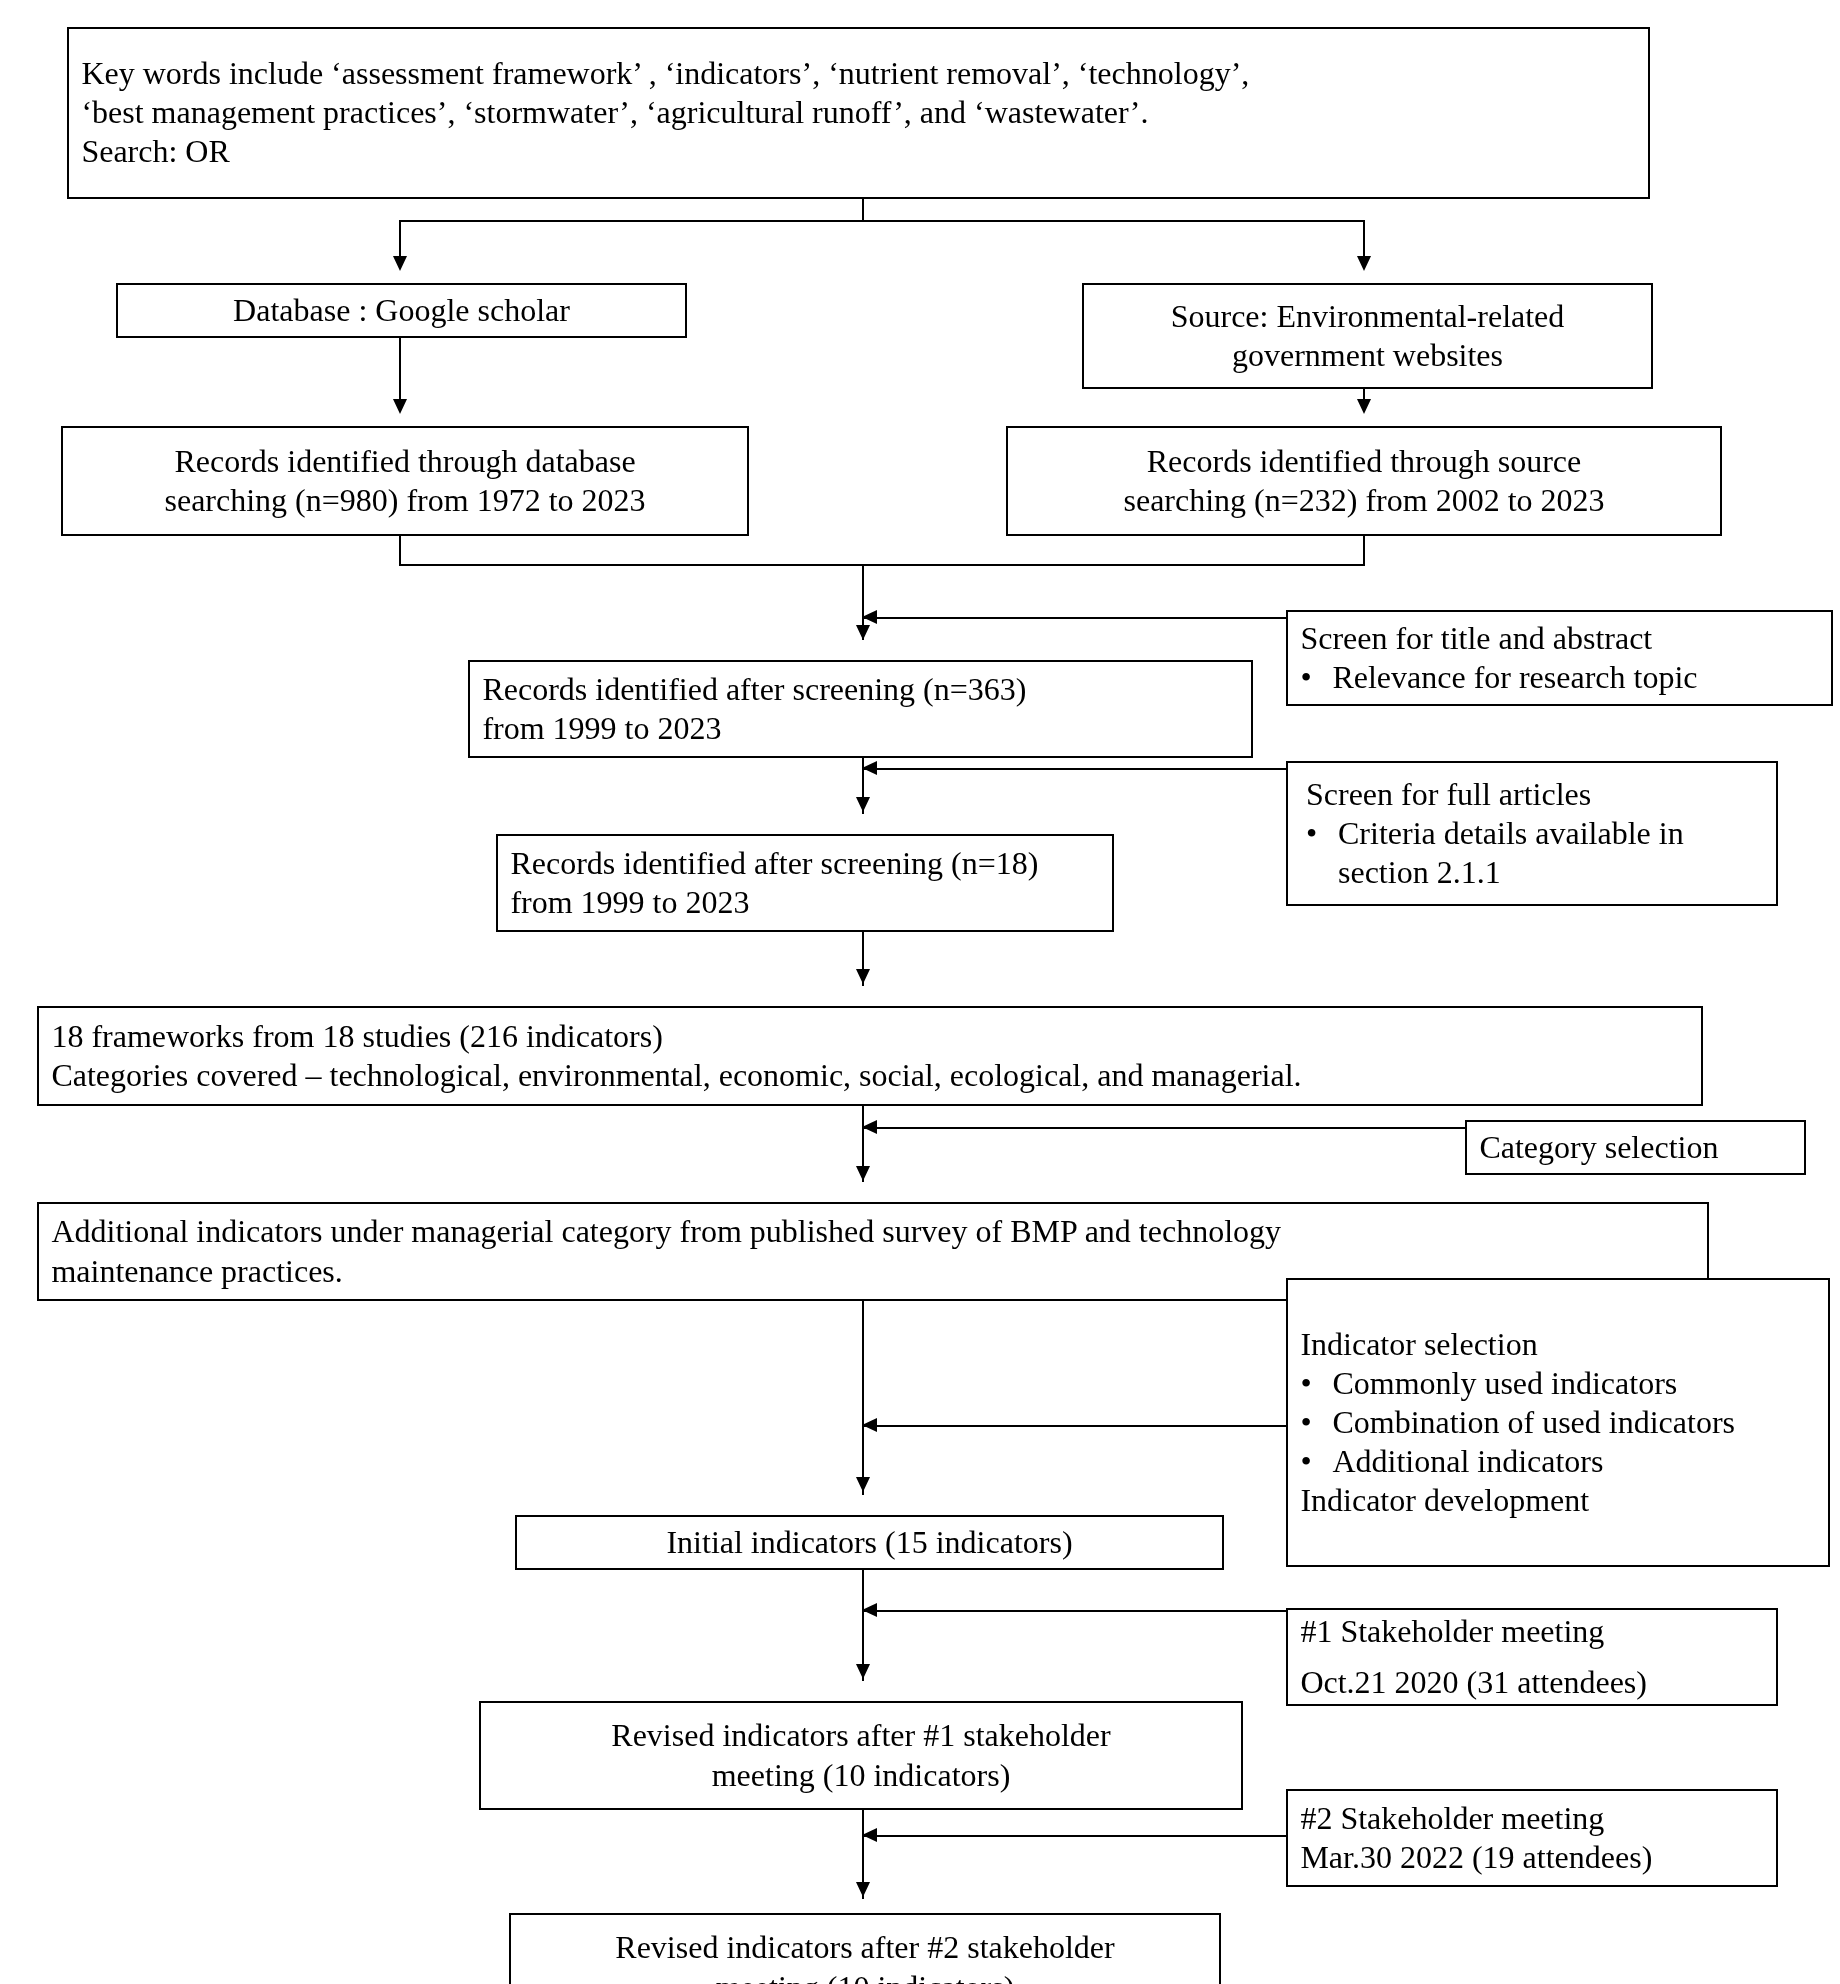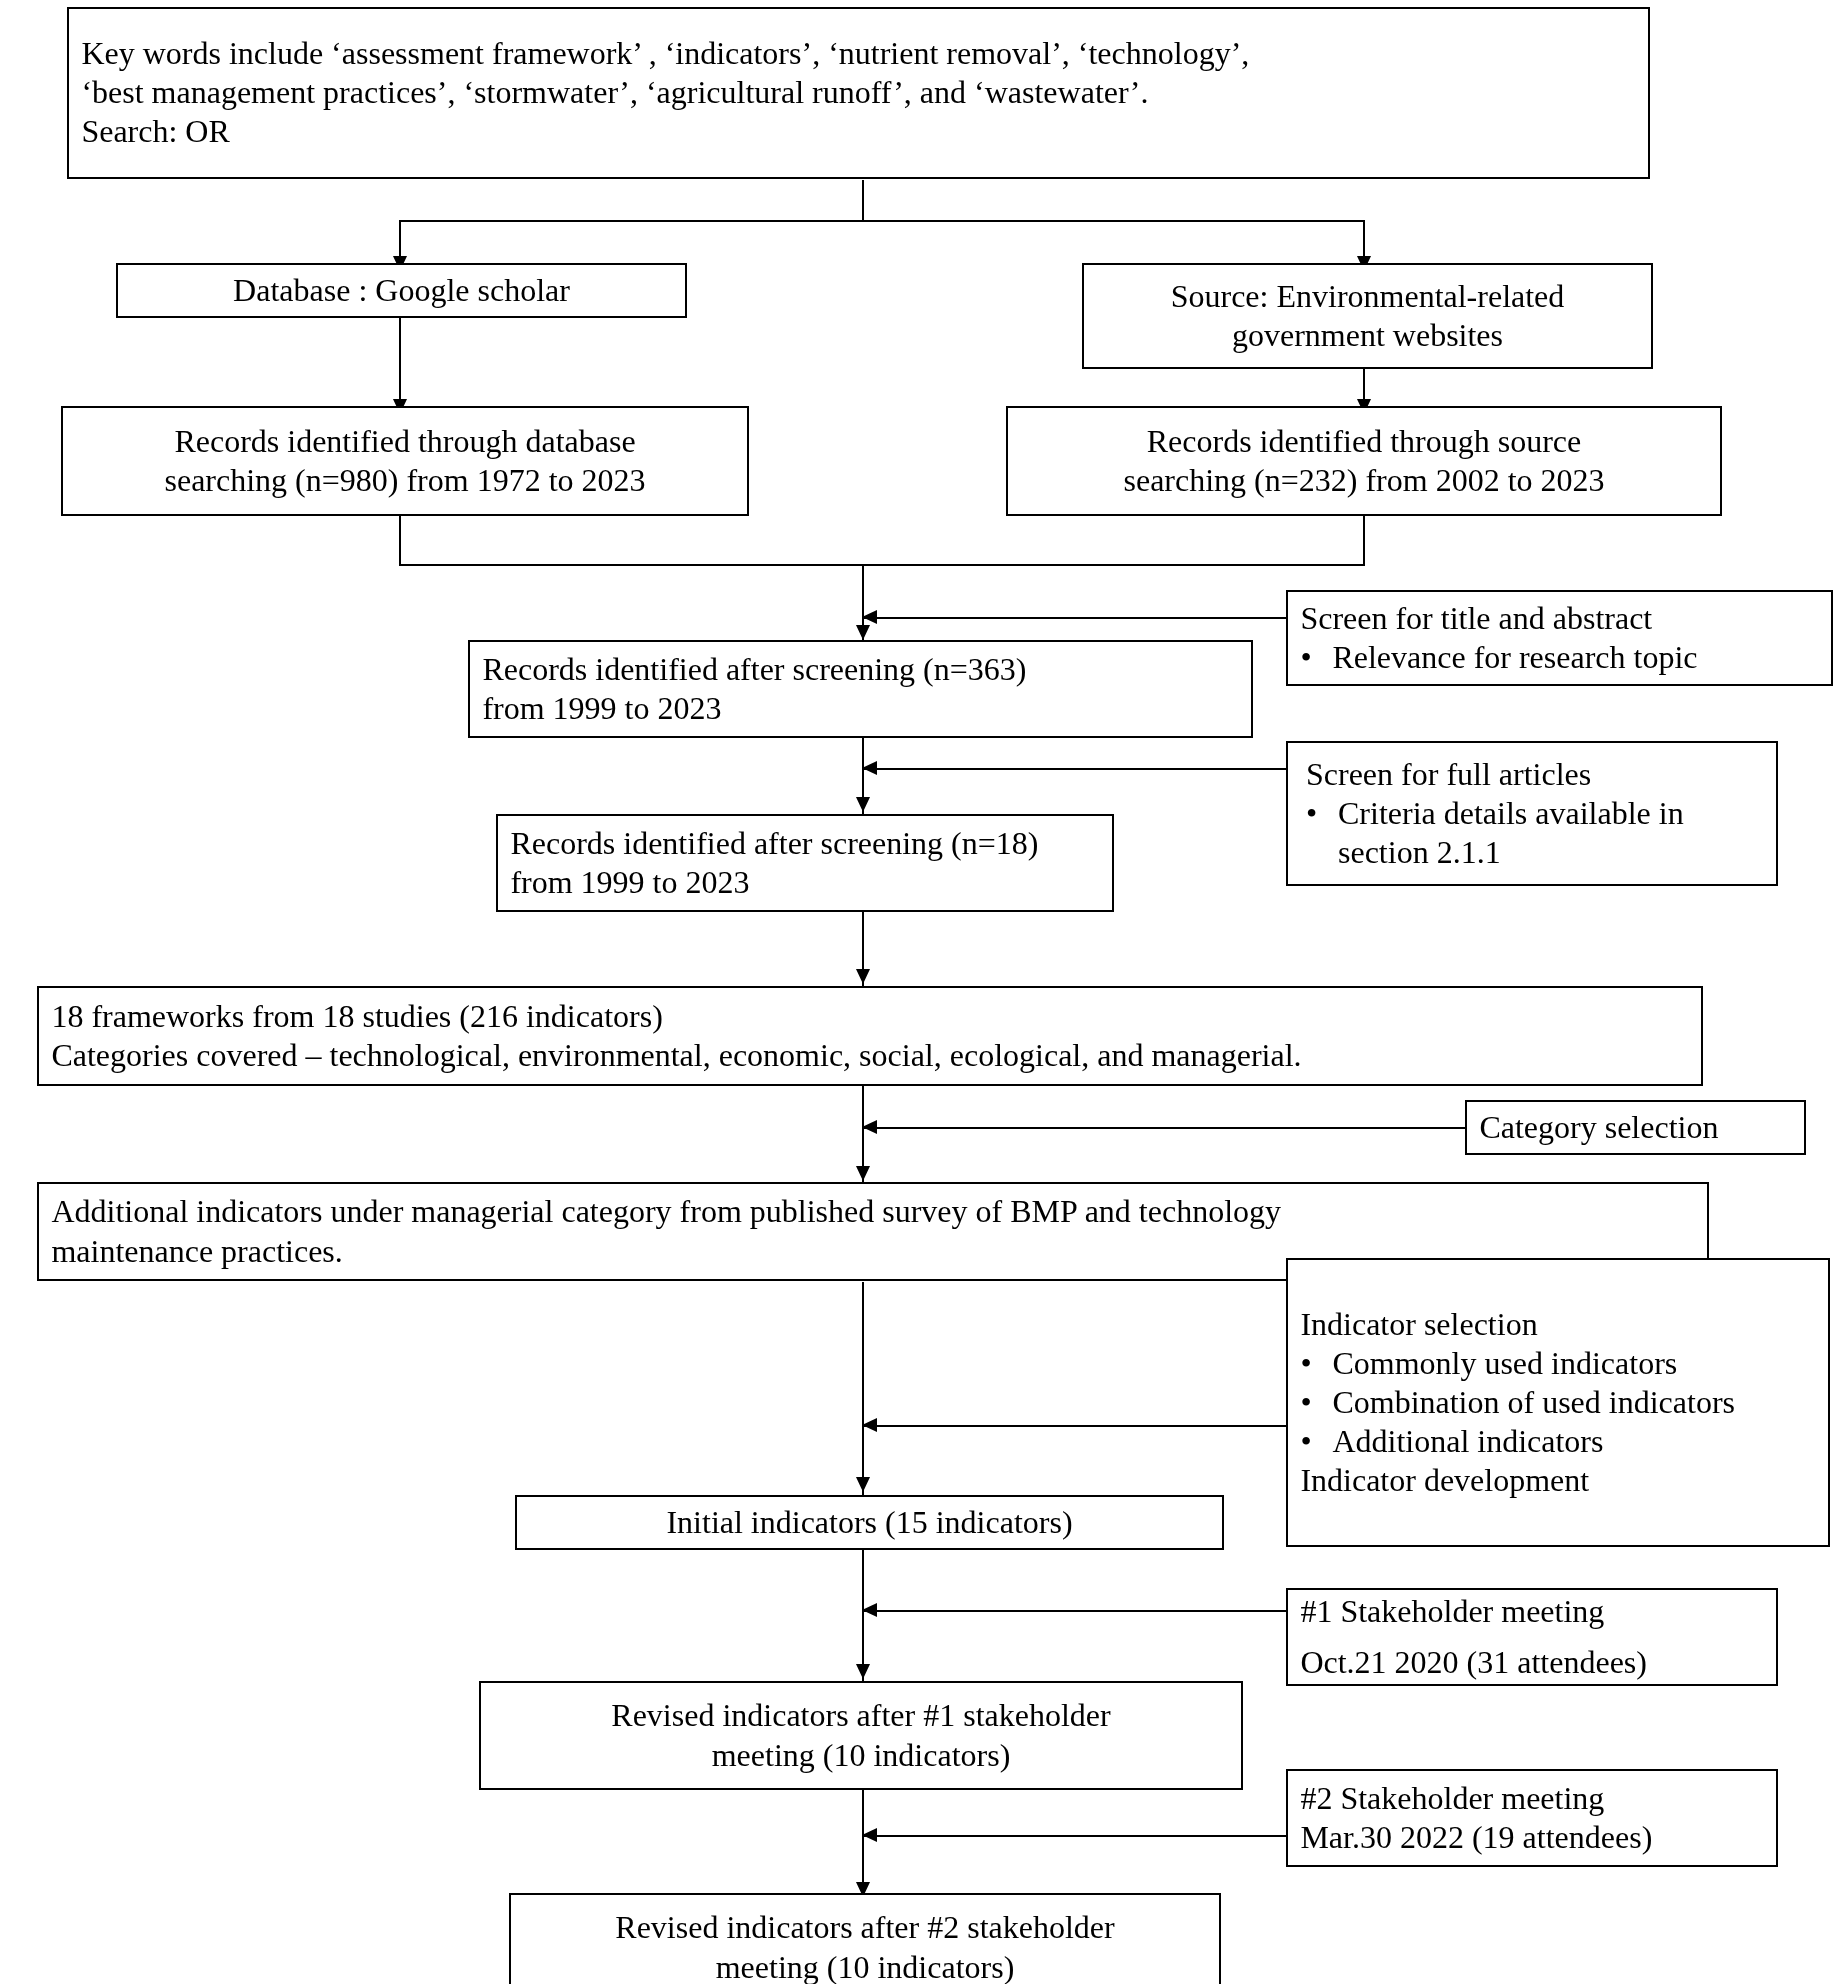--- a/index.html
+++ b/index.html
@@ -26,20 +26,21 @@
     background: #ffffff;
     display: flex;
     flex-direction: column;
     justify-content: center;
     font-size: 32px;
     line-height: 1.22;
     z-index: 5;
   }
   .box.pad {
     padding: 6.9px 12.4px;
+    margin-top: 20px;
   }
   .box.center { text-align: center; align-items: center; }
   .box.left   { text-align: left;  align-items: flex-start; }
 
   .line { display: block; white-space: nowrap; }
   .line.wrapok { white-space: normal; }
 
   .bullet {
     display: block;
     padding-left: 32px;

